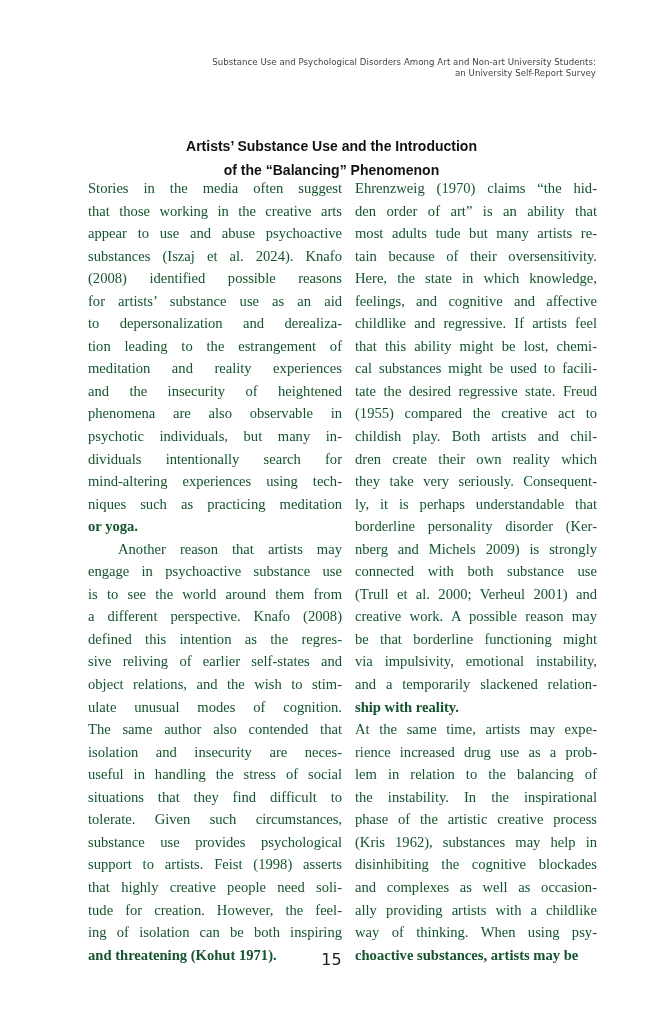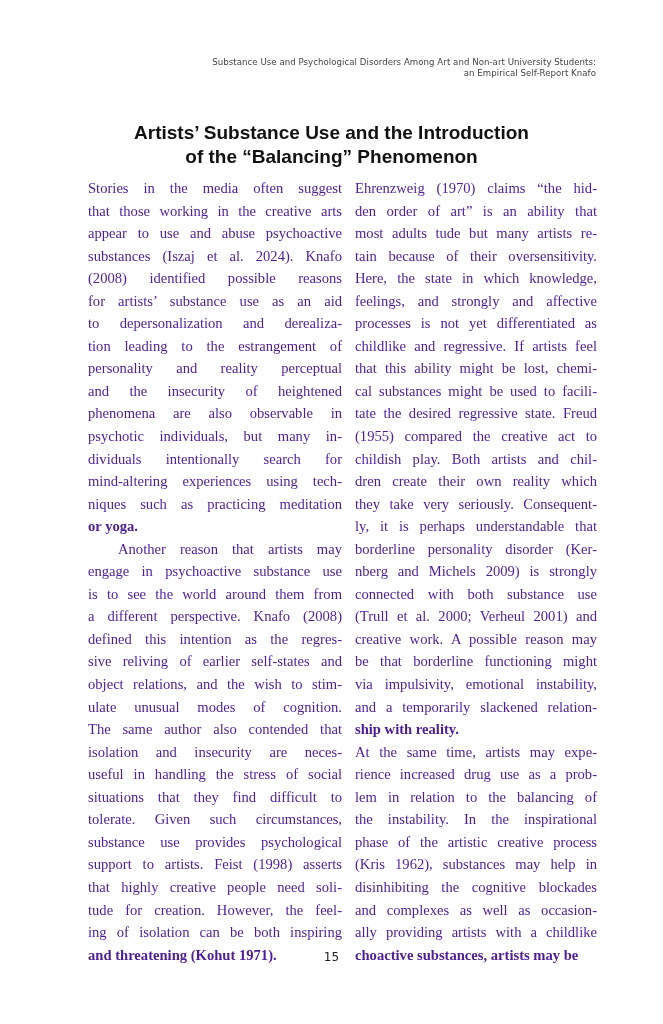--- a/index.html
+++ b/index.html
@@ -24,36 +24,36 @@
       line-height: 11px;
       color: #444;
       letter-spacing: 0.05px;
       margin-left: 48px;
     }
     .running-header .line { display: block; white-space: nowrap; }
     .chapter-title {
       position: absolute;
       left: 0;
       width: 663px;
-      top: 121px;
+      top: 134px;
       text-align: center;
       font-family: "Liberation Sans", sans-serif;
       font-weight: bold;
-      font-size: 19px;
+      font-size: 14px;
       line-height: 24px;
       color: #111;
     }
     .chapter-title .line { display: block; }
     .column {
       position: absolute;
       top: 177px;
       font-family: "Liberation Serif", serif;
       font-size: 14.6px;
       line-height: 22.55px;
-      color: #4c1d95;
+      color: #14532d;
     }
     .col-left { left: 88px; width: 254px; }
     .col-right { left: 355px; width: 242px; }
     .tl {
       display: block;
       white-space: nowrap;
       text-align: justify;
       text-align-last: justify;
       height: 22.55px;
     }
@@ -62,47 +62,47 @@
       font-weight: bold;
     }
     .tl.indent { padding-left: 30px; }
     .page-number {
       position: absolute;
       left: 0;
       width: 663px;
       top: 950px;
       text-align: center;
       font-family: "DejaVu Sans", sans-serif;
-      font-size: 12px;
+      font-size: 16px;
       color: #222;
     }
   </style>
 </head>
 <body>
 
 <div class="running-header">
   <span class="line">Substance Use and Psychological Disorders Among Art and Non-art University Students:</span>
-  <span class="line">an Empirical Self-Report Knafo</span>
+  <span class="line">an University Self-Report Survey</span>
 </div>
 
 <h1 class="chapter-title" style="margin:0;">
   <span class="line">Artists’ Substance Use and the Introduction</span>
   <span class="line">of the “Balancing” Phenomenon</span>
 </h1>
 
 <div class="column col-left" id="col-left">
     <span class="tl">Stories in the media often suggest</span>
     <span class="tl">that those working in the creative arts</span>
     <span class="tl">appear to use and abuse psychoactive</span>
     <span class="tl">substances (Iszaj et al. 2024). Knafo</span>
     <span class="tl">(2008) identified possible reasons</span>
     <span class="tl">for artists’ substance use as an aid</span>
     <span class="tl">to depersonalization and derealiza-</span>
     <span class="tl">tion leading to the estrangement of</span>
-    <span class="tl">personality and reality perceptual</span>
+    <span class="tl">meditation and reality experiences</span>
     <span class="tl">and the insecurity of heightened</span>
     <span class="tl">phenomena are also observable in</span>
     <span class="tl">psychotic individuals, but many in-</span>
     <span class="tl">dividuals intentionally search for</span>
     <span class="tl">mind-altering experiences using tech-</span>
     <span class="tl">niques such as practicing meditation</span>
     <span class="tl last">or yoga.</span>
     <span class="tl indent">Another reason that artists may</span>
     <span class="tl">engage in psychoactive substance use</span>
     <span class="tl">is to see the world around them from</span>
@@ -122,22 +122,21 @@
     <span class="tl">tude for creation. However, the feel-</span>
     <span class="tl">ing of isolation can be both inspiring</span>
     <span class="tl last">and threatening (Kohut 1971).</span>
   </div>
 <div class="column col-right" id="col-right">
     <span class="tl">Ehrenzweig (1970) claims “the hid-</span>
     <span class="tl">den order of art” is an ability that</span>
     <span class="tl">most adults tude but many artists re-</span>
     <span class="tl">tain because of their oversensitivity.</span>
     <span class="tl">Here, the state in which knowledge,</span>
-    <span class="tl">feelings, and strongly and affective</span>
-    <span class="tl">processes is not yet differentiated as</span>
+    <span class="tl">feelings, and cognitive and affective</span>
     <span class="tl">childlike and regressive. If artists feel</span>
     <span class="tl">that this ability might be lost, chemi-</span>
     <span class="tl">cal substances might be used to facili-</span>
     <span class="tl">tate the desired regressive state. Freud</span>
     <span class="tl">(1955) compared the creative act to</span>
     <span class="tl">childish play. Both artists and chil-</span>
     <span class="tl">dren create their own reality which</span>
     <span class="tl">they take very seriously. Consequent-</span>
     <span class="tl">ly, it is perhaps understandable that</span>
     <span class="tl">borderline personality disorder (Ker-</span>
@@ -151,16 +150,17 @@
     <span class="tl last">ship with reality.</span>
     <span class="tl">At the same time, artists may expe-</span>
     <span class="tl">rience increased drug use as a prob-</span>
     <span class="tl">lem in relation to the balancing of</span>
     <span class="tl">the instability. In the inspirational</span>
     <span class="tl">phase of the artistic creative process</span>
     <span class="tl">(Kris 1962), substances may help in</span>
     <span class="tl">disinhibiting the cognitive blockades</span>
     <span class="tl">and complexes as well as occasion-</span>
     <span class="tl">ally providing artists with a childlike</span>
+    <span class="tl">way of thinking. When using psy-</span>
     <span class="tl last">choactive substances, artists may be</span>
   </div>
 
 <div class="page-number">15</div>
 
 </body></html>

